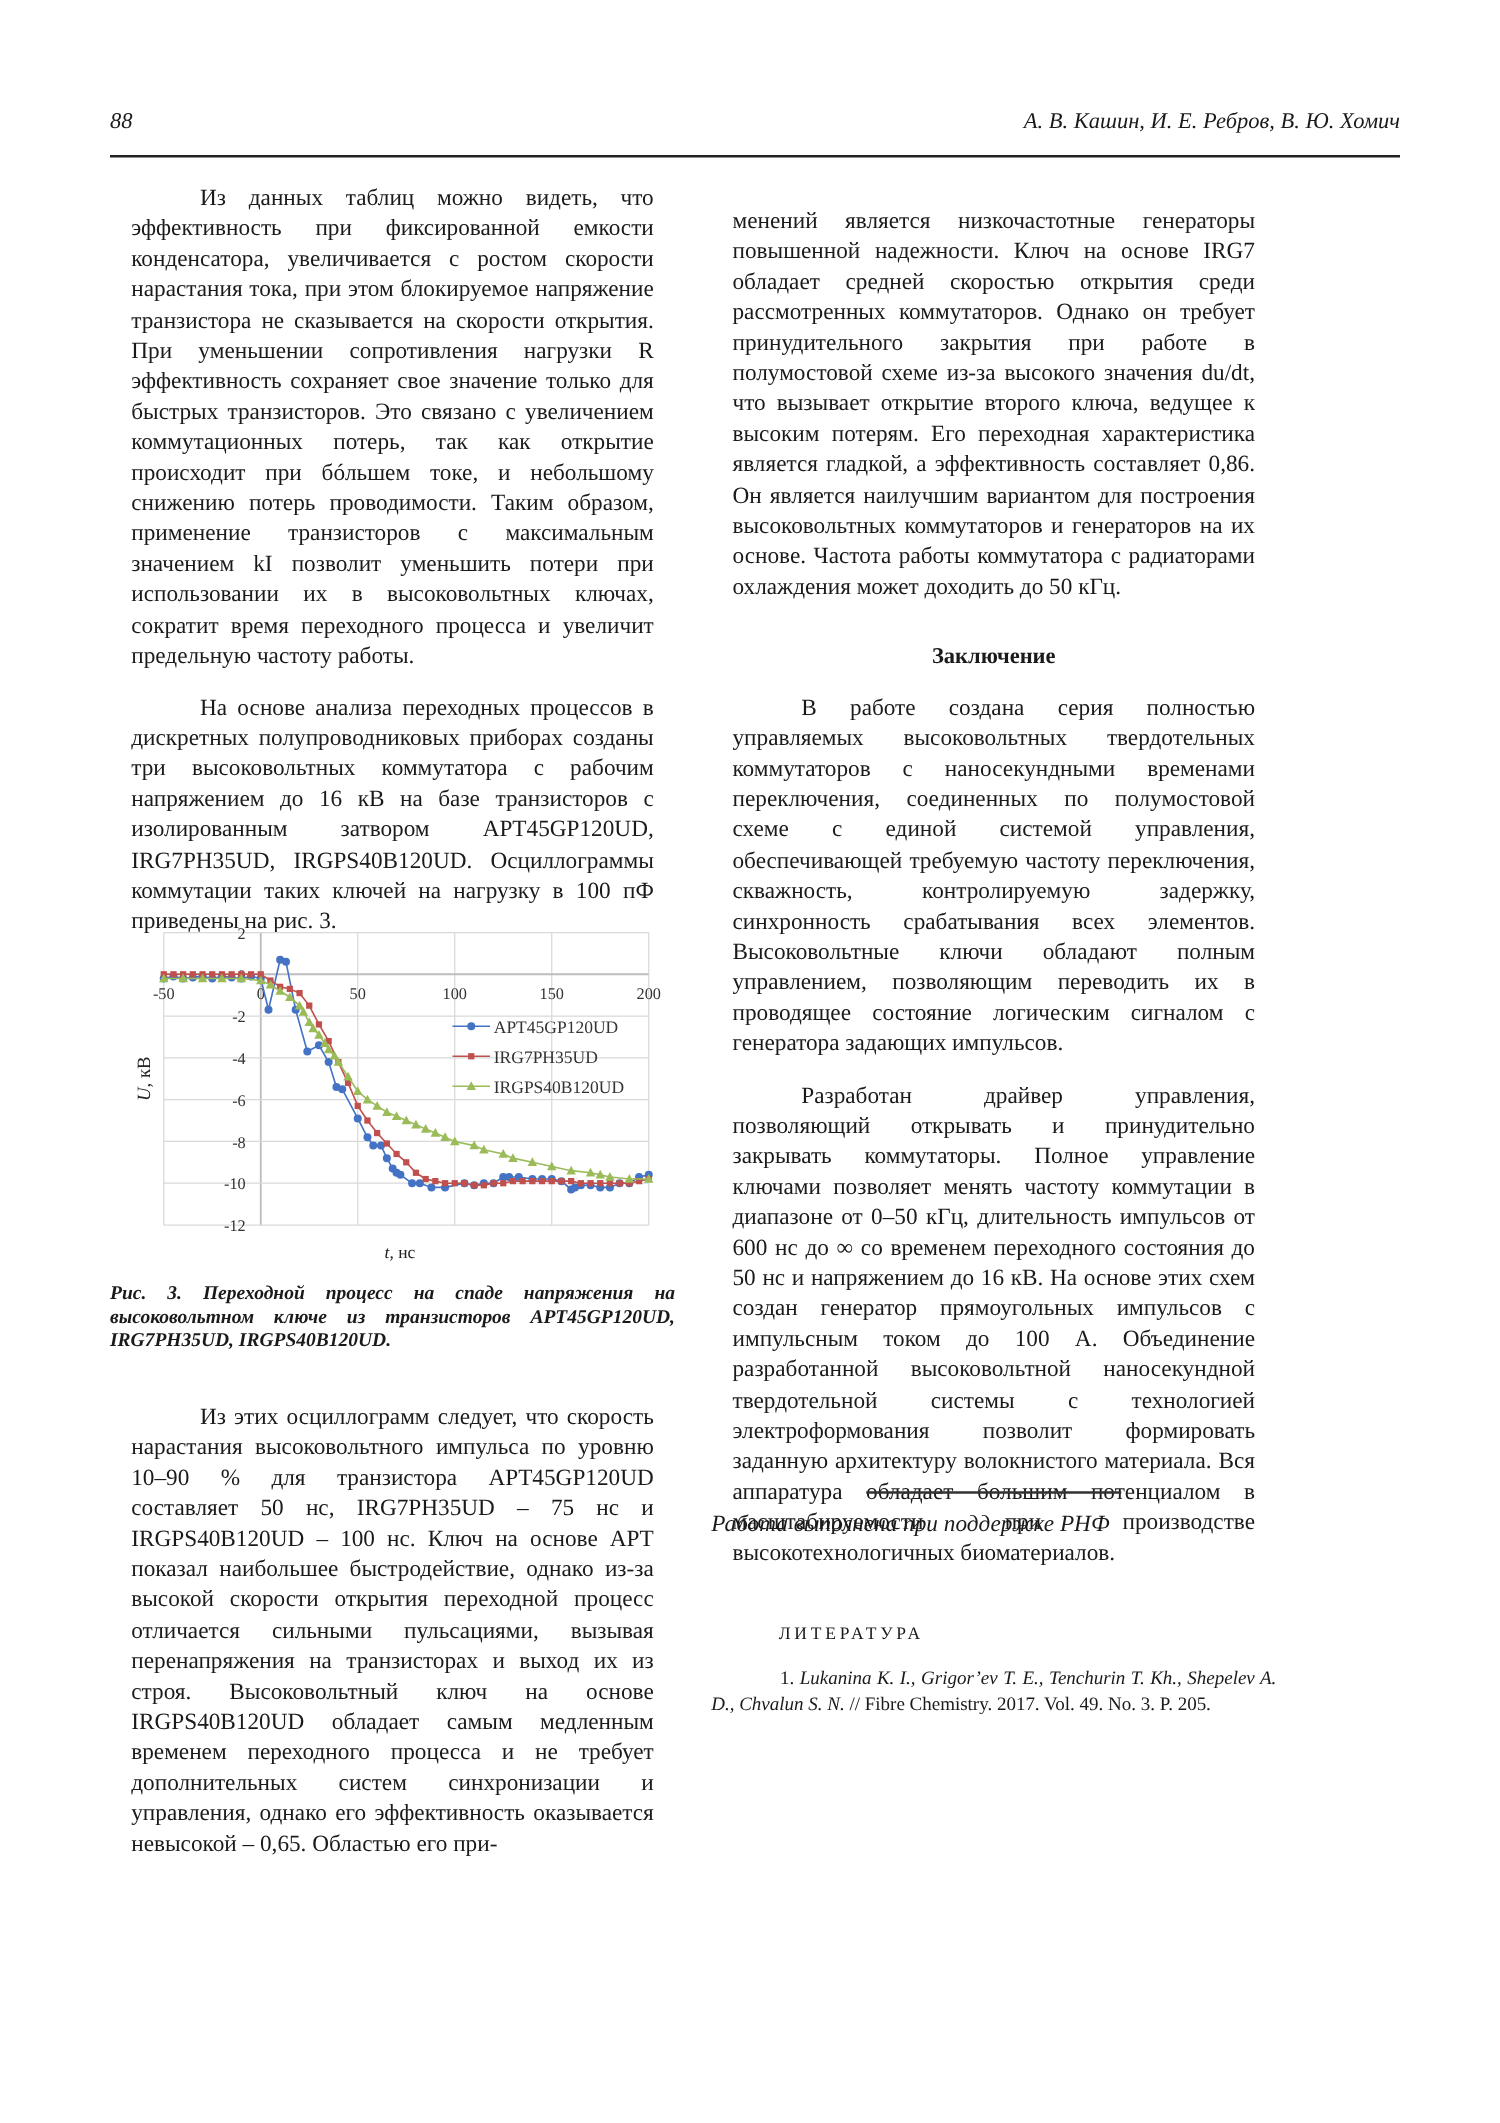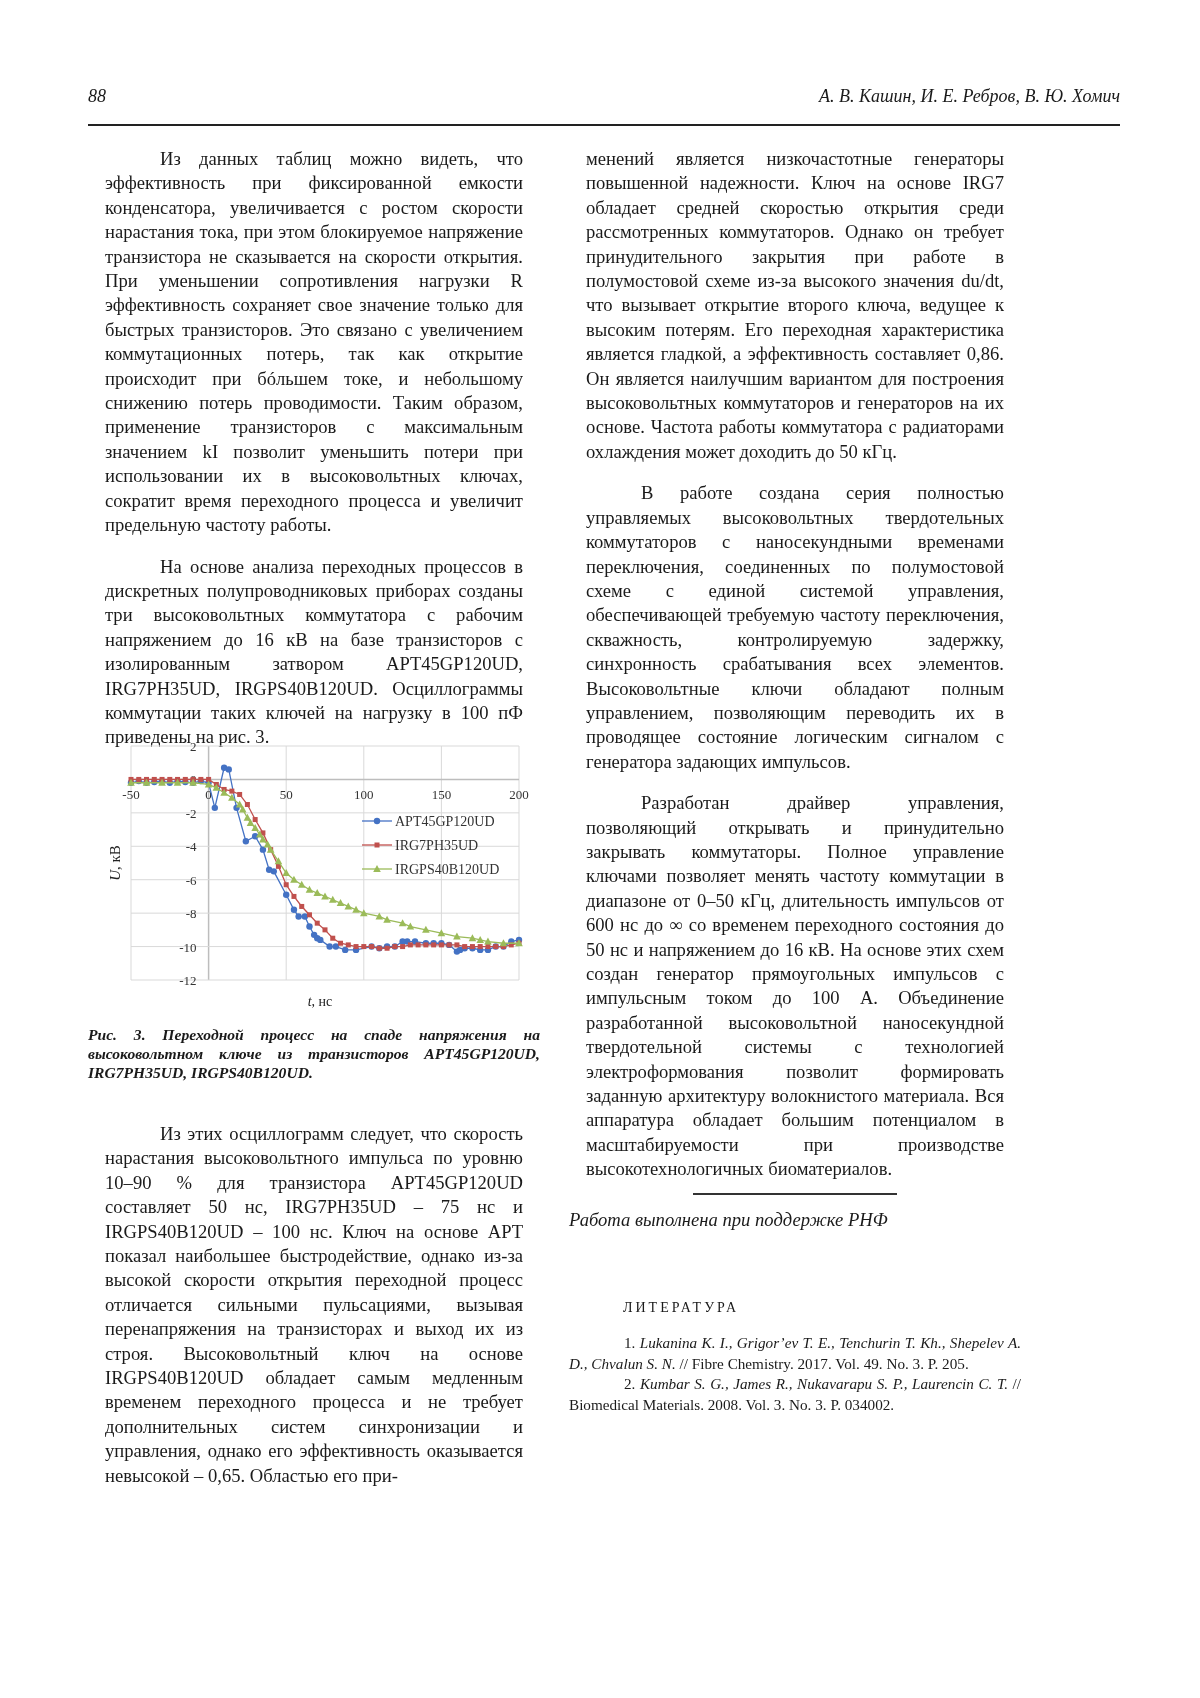--- a/index.html
+++ b/index.html
@@ -4,21 +4,21 @@
 <style>
   html, body { margin:0; padding:0; background:#fff; }
   body { width:1200px; height:1698px; position:relative; overflow:hidden;
          font-family:"Liberation Serif", "DejaVu Serif", serif; color:#1a1a1a; }
   .header { position:absolute; left:88px; top:86px; width:1032px; height:30px; }
   .header .pnum { position:absolute; left:0; top:0; font-style:italic; font-size:18px; }
   .header .authors { position:absolute; right:0; top:0; font-style:italic; font-size:18px; }
   .rule { position:absolute; left:88px; top:124px; width:1032px; height:1.5px; background:#222; }
   .col { position:absolute; font-size:18.6px; line-height:24.4px; text-align:justify; }
   .col-left { left:88px; top:130px; width:452px; }
-  .col-right { left:569px; top:130px; width:452px; }
+  .col-right { left:569px; top:148px; width:452px; }
   .col p { margin:17px; text-indent:0; }
   .col p.ind { text-indent:55px; }
   .sec-title { text-align:center; font-weight:bold; font-size:18px; margin:30px 0 18px 0; }
   .chart-wrap { position:absolute; left:100px; top:735px; width:440px; height:280px; }
   .caption { position:absolute; left:88px; top:1025px; width:452px; font-size:15.6px; line-height:19px;
              font-weight:bold; font-style:italic; text-align:justify; }
   .col-left2 { left:88px; top:1105px; width:452px; }
   .sep { position:absolute; left:693px; top:1193px; width:204px; height:1.5px; background:#333; }
   .funding { position:absolute; left:569px; top:1208px; width:452px; text-align:left; font-style:italic;
              font-size:18.6px; line-height:24px; }
@@ -236,26 +236,26 @@
 </div>
 
 <div class="caption">Рис. 3. Переходной процесс на спаде напряжения на высоковольтном ключе из транзисторов APT45GP120UD, IRG7PH35UD, IRGPS40B120UD.</div>
 
 <div class="col col-left2">
   <p class="ind">Из этих осциллограмм следует, что скорость нарастания высоковольтного импульса по уровню 10–90 % для транзистора APT45GP120UD составляет 50 нс, IRG7PH35UD – 75 нс и IRGPS40B120UD – 100 нс. Ключ на основе APT показал наибольшее быстродействие, однако из-за высокой скорости открытия переходной процесс отличается сильными пульсациями, вызывая перенапряжения на транзисторах и выход их из строя. Высоковольтный ключ на основе IRGPS40B120UD обладает самым медленным временем переходного процесса и не требует дополнительных систем синхронизации и управления, однако его эффективность оказывается невысокой – 0,65. Областью его при-</p>
 </div>
 
 <div class="col col-right">
   <p>менений является низкочастотные генераторы повышенной надежности. Ключ на основе IRG7 обладает средней скоростью открытия среди рассмотренных коммутаторов. Однако он требует принудительного закрытия при работе в полумостовой схеме из-за высокого значения du/dt, что вызывает открытие второго ключа, ведущее к высоким потерям. Его переходная характеристика является гладкой, а эффективность составляет 0,86. Он является наилучшим вариантом для построения высоковольтных коммутаторов и генераторов на их основе. Частота работы коммутатора с радиаторами охлаждения может доходить до 50 кГц.</p>
+  <div class="sec-title">Заключение</div>
   <p class="ind">В работе создана серия полностью управляемых высоковольтных твердотельных коммутаторов с наносекундными временами переключения, соединенных по полумостовой схеме с единой системой управления, обеспечивающей требуемую частоту переключения, скважность, контролируемую задержку, синхронность срабатывания всех элементов. Высоковольтные ключи обладают полным управлением, позволяющим переводить их в проводящее состояние логическим сигналом с генератора задающих импульсов.</p>
   <p class="ind">Разработан драйвер управления, позволяющий открывать и принудительно закрывать коммутаторы. Полное управление ключами позволяет менять частоту коммутации в диапазоне от 0–50 кГц, длительность импульсов от 600 нс до ∞ со временем переходного состояния до 50 нс и напряжением до 16 кВ. На основе этих схем создан генератор прямоугольных импульсов с импульсным током до 100 А. Объединение разработанной высоковольтной наносекундной твердотельной системы с технологией электроформования позволит формировать заданную архитектуру волокнистого материала. Вся аппаратура обладает большим потенциалом в масштабируемости при производстве высокотехнологичных биоматериалов.</p>
 </div>
 
 <div class="sep"></div>
 <div class="funding">
   <div>Работа выполнена при поддержке РНФ</div>
 </div>
 
 <div class="lit-title">ЛИТЕРАТУРА</div>
 <div class="refs">
   <p><span>1.</span> <i>Lukanina K. I., Grigor’ev T. E., Tenchurin T. Kh., Shepelev A. D., Chvalun S. N.</i><span> // Fibre Chemistry. 2017. Vol. 49. No. 3. P. 205.</span></p>
-  <p><span>2.</span> <i>Kumbar S. G., James R., Nukavarapu S. P., Laurencin C. T.</i><span> // Biomedical Materials. 2008. Vol. 3. No. 3. P. 034002.</span></p>
 </div>
 
 </body></html>

